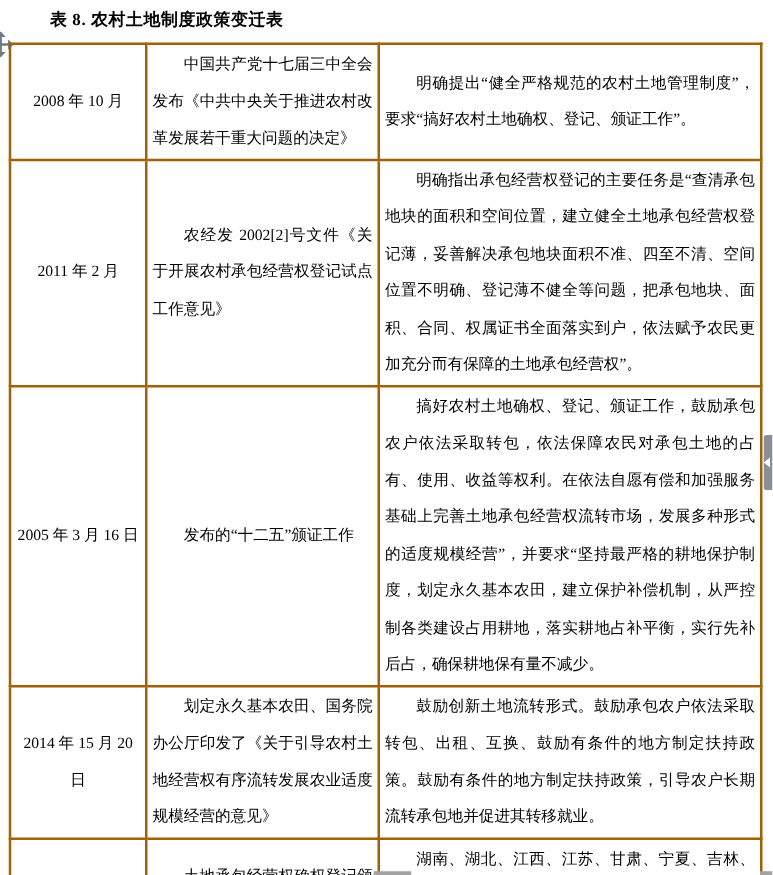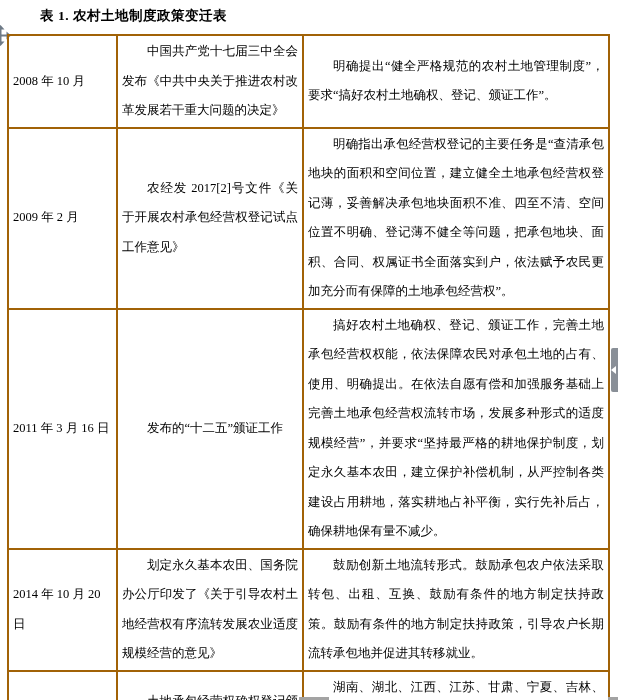--- a/index.html
+++ b/index.html
@@ -40,21 +40,21 @@
     font-size: 12.5px;
     line-height: 29.5px;
     overflow: hidden;
   }
   table.policy-table tr:last-child td { border-bottom-width: 2px; }
   table.policy-table tr:nth-child(1) { height: 90px; }
   table.policy-table tr:nth-child(2) { height: 180px; }
   table.policy-table tr:nth-child(3) { height: 205px; }
   table.policy-table tr:nth-child(4) { height: 117px; }
   table.policy-table tr:nth-child(5) { height: 66px; }
-  td.col-date { }
+  td.col-date { text-align: center; }
   td.col-document p, td.col-content p {
     text-align: justify;
     text-indent: 2em;
   }
   td p { margin: 0; }
   
   .move-handle {
     position: absolute;
     left: 0;
     top: 25px;
@@ -97,21 +97,21 @@
 </style>
 </head>
 <body>
 
 <div class="move-handle">
   <svg width="21" height="21" viewBox="0 0 21 21" aria-hidden="true">
     <path d="M10.5 0 L14.5 4.5 L11.5 4.5 L11.5 9.5 L16.5 9.5 L16.5 6.5 L21 10.5 L16.5 14.5 L16.5 11.5 L11.5 11.5 L11.5 16.5 L14.5 16.5 L10.5 21 L6.5 16.5 L9.5 16.5 L9.5 11.5 L4.5 11.5 L4.5 14.5 L0 10.5 L4.5 6.5 L4.5 9.5 L9.5 9.5 L9.5 4.5 L6.5 4.5 Z" fill="#6e7a87"></path>
   </svg>
 </div>
 
-<h1 class="doc-title">表 1. 农村土地制度政策变迁表</h1>
+<h1 class="doc-title">表 8. 农村土地制度政策变迁表</h1>
 
 <table class="policy-table">
   <colgroup>
     <col style="width:109px">
     <col style="width:186px">
     <col style="width:306px">
   </colgroup>
   <tbody>
       <tr>
         <td class="col-date">
@@ -119,43 +119,43 @@
         </td>
         <td class="col-document">
           <p>中国共产党十七届三中全会发布《中共中央关于推进农村改革发展若干重大问题的决定》</p>
         </td>
         <td class="col-content">
           <p>明确提出“健全严格规范的农村土地管理制度”，要求“搞好农村土地确权、登记、颁证工作”。</p>
         </td>
       </tr>
       <tr>
         <td class="col-date">
-          <p>2009 年 2 月</p>
+          <p>2011 年 2 月</p>
         </td>
         <td class="col-document">
-          <p>农经发 2017[2]号文件《关于开展农村承包经营权登记试点工作意见》</p>
+          <p>农经发 2002[2]号文件《关于开展农村承包经营权登记试点工作意见》</p>
         </td>
         <td class="col-content">
           <p>明确指出承包经营权登记的主要任务是“查清承包地块的面积和空间位置，建立健全土地承包经营权登记薄，妥善解决承包地块面积不准、四至不清、空间位置不明确、登记薄不健全等问题，把承包地块、面积、合同、权属证书全面落实到户，依法赋予农民更加充分而有保障的土地承包经营权”。</p>
         </td>
       </tr>
       <tr>
         <td class="col-date">
-          <p>2011 年 3 月 16 日</p>
+          <p>2005 年 3 月 16 日</p>
         </td>
         <td class="col-document">
           <p>发布的“十二五”颁证工作</p>
         </td>
         <td class="col-content">
-          <p>搞好农村土地确权、登记、颁证工作，完善土地承包经营权权能，依法保障农民对承包土地的占有、使用、明确提出。在依法自愿有偿和加强服务基础上完善土地承包经营权流转市场，发展多种形式的适度规模经营”，并要求“坚持最严格的耕地保护制度，划定永久基本农田，建立保护补偿机制，从严控制各类建设占用耕地，落实耕地占补平衡，实行先补后占，确保耕地保有量不减少。</p>
+          <p>搞好农村土地确权、登记、颁证工作，鼓励承包农户依法采取转包，依法保障农民对承包土地的占有、使用、收益等权利。在依法自愿有偿和加强服务基础上完善土地承包经营权流转市场，发展多种形式的适度规模经营”，并要求“坚持最严格的耕地保护制度，划定永久基本农田，建立保护补偿机制，从严控制各类建设占用耕地，落实耕地占补平衡，实行先补后占，确保耕地保有量不减少。</p>
         </td>
       </tr>
       <tr>
         <td class="col-date">
-          <p>2014 年 10 月 20 日</p>
+          <p>2014 年 15 月 20 日</p>
         </td>
         <td class="col-document">
           <p>划定永久基本农田、国务院办公厅印发了《关于引导农村土地经营权有序流转发展农业适度规模经营的意见》</p>
         </td>
         <td class="col-content">
           <p>鼓励创新土地流转形式。鼓励承包农户依法采取转包、出租、互换、鼓励有条件的地方制定扶持政策。鼓励有条件的地方制定扶持政策，引导农户长期流转承包地并促进其转移就业。</p>
         </td>
       </tr>
       <tr>
         <td class="col-date">

